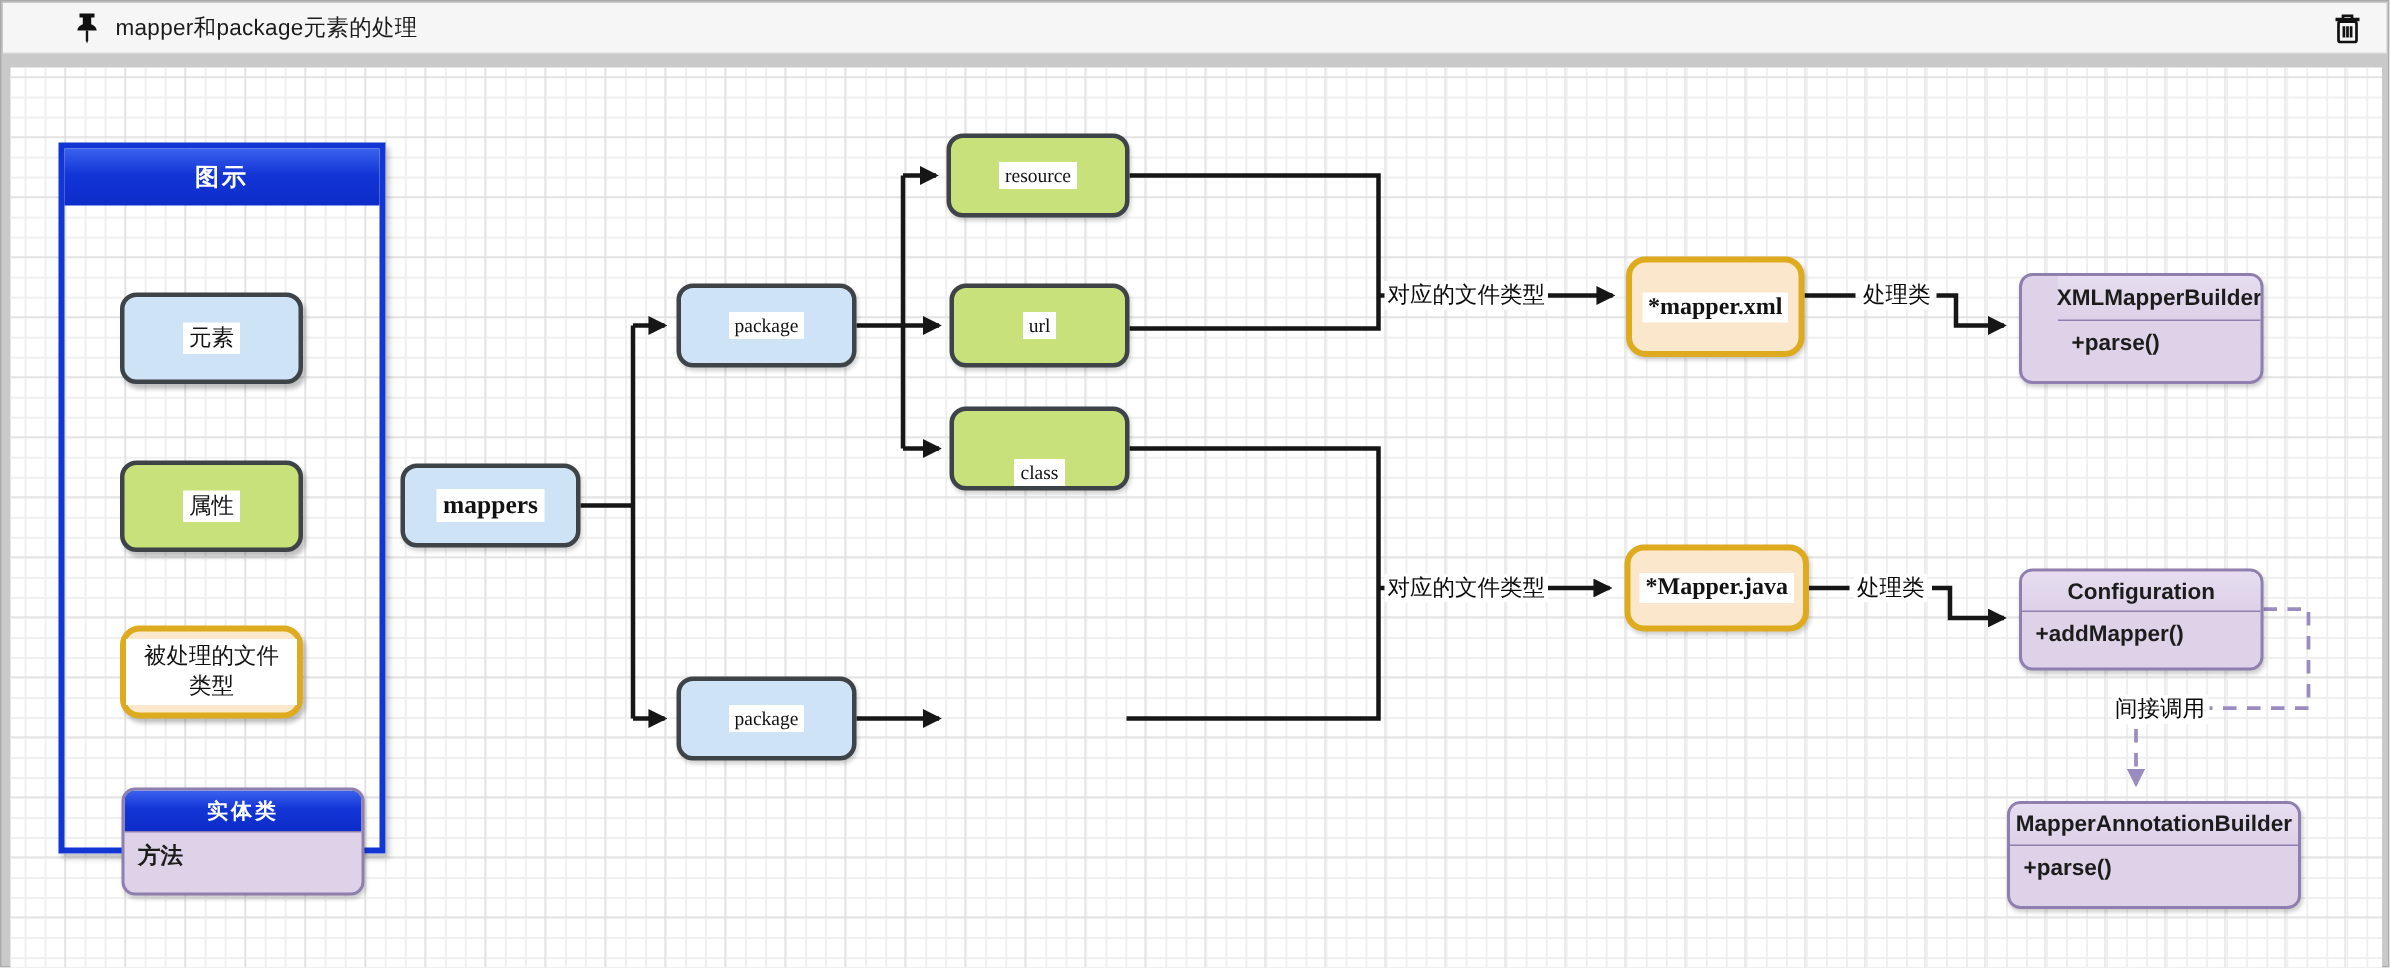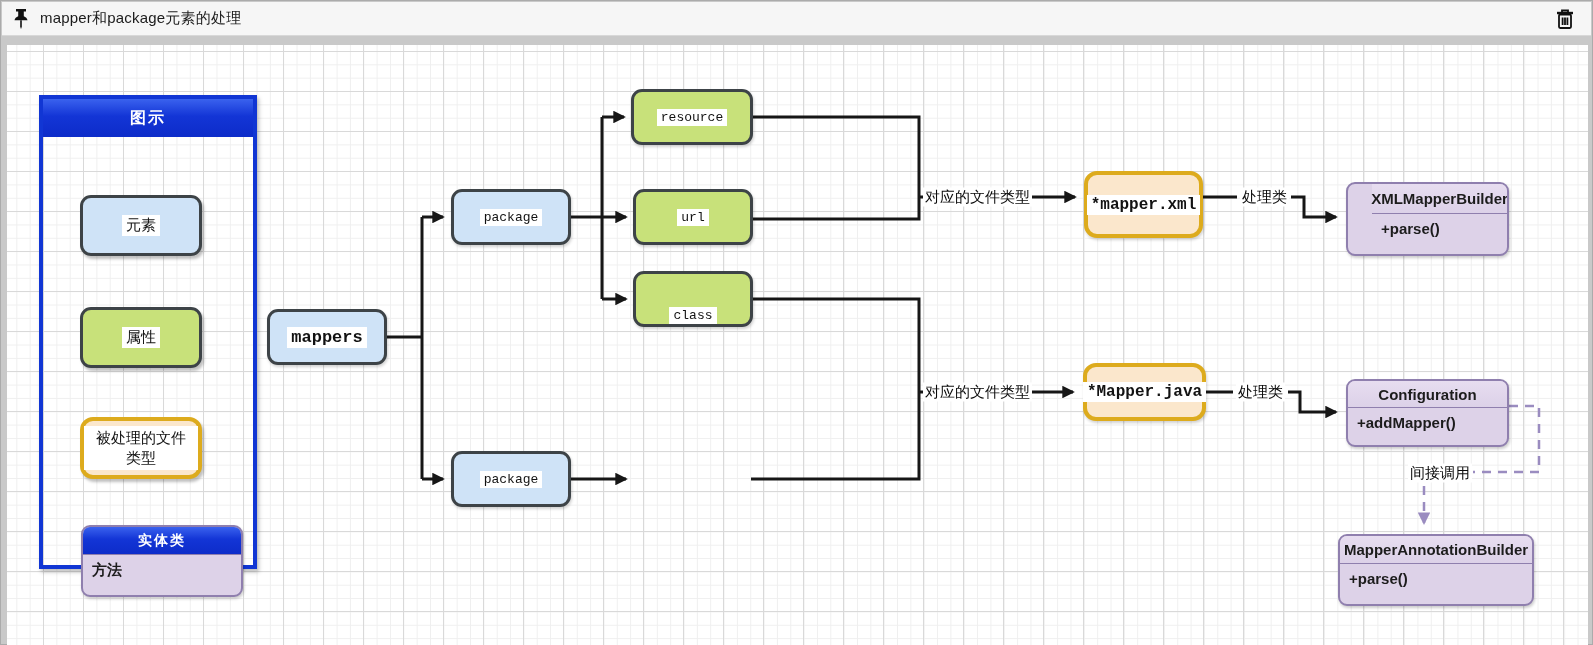--- a/index.html
+++ b/index.html
@@ -5,21 +5,21 @@
   * { margin:0; padding:0; box-sizing:border-box; }
   html,body { width:1593px; height:645px; overflow:hidden; font-family:"Liberation Sans",sans-serif; }
   .app {
     position:relative; width:1593px; height:645px;
     background:#c9c9c9; border:1px solid #ababab;
   }
   
   .topbar {
     position:absolute; left:1px; top:1px; right:1px; height:34px;
     background:#f6f6f6; border-bottom:1px solid #d8d8d8;
-    display:flex; align-items:center;
+    display:flex; align-items:center;padding-left:37px;
   }
   .pin-wrap { width:38px; display:flex; justify-content:center; align-items:center; cursor:pointer; }
   .doc-title { font-size:15px; color:#1b1b1b; letter-spacing:.2px; }
   .trash-wrap { margin-left:auto; margin-right:16px; display:flex; align-items:center; cursor:pointer; }
   
   .canvas {
     position:absolute; left:6px; top:44px; width:1581px; height:602px;
     background-color:#ffffff;
     background-image:
       linear-gradient(#d9d9d9 1px, transparent 1px),
@@ -37,21 +37,21 @@
   .node {
     position:absolute; display:flex; align-items:center; justify-content:center;
     border:3.5px solid #3d4347; border-radius:11px;
     box-shadow:1px 2px 3px rgba(0,0,0,.18);
   }
   .node.blue   { background:#cfe3f7; }
   .node.green  { background:#c8e17a; }
   .node.orange { background:#fbe7cc; border:4px solid #ddab1d; border-radius:13px; }
   .lbl {
     background:#ffffff; padding:1px 4px; color:#121212;
-    font-family:Liberation Mono, monospace; font-size:13px;
+    font-family:Liberation Serif, serif; font-size:13px;
   }
   .lbl.big { font-size:17px; font-weight:bold; }
   .lbl.med { font-size:16px; font-weight:bold; }
   .lbl.cjk { font-family:"Liberation Sans",sans-serif; font-size:15px; }
 
   
   .uml {
     position:absolute; background:#ddd2e8; border:2px solid #8f7fae;
     border-radius:9px; box-shadow:1px 2px 3px rgba(0,0,0,.2); overflow:hidden;
   }

